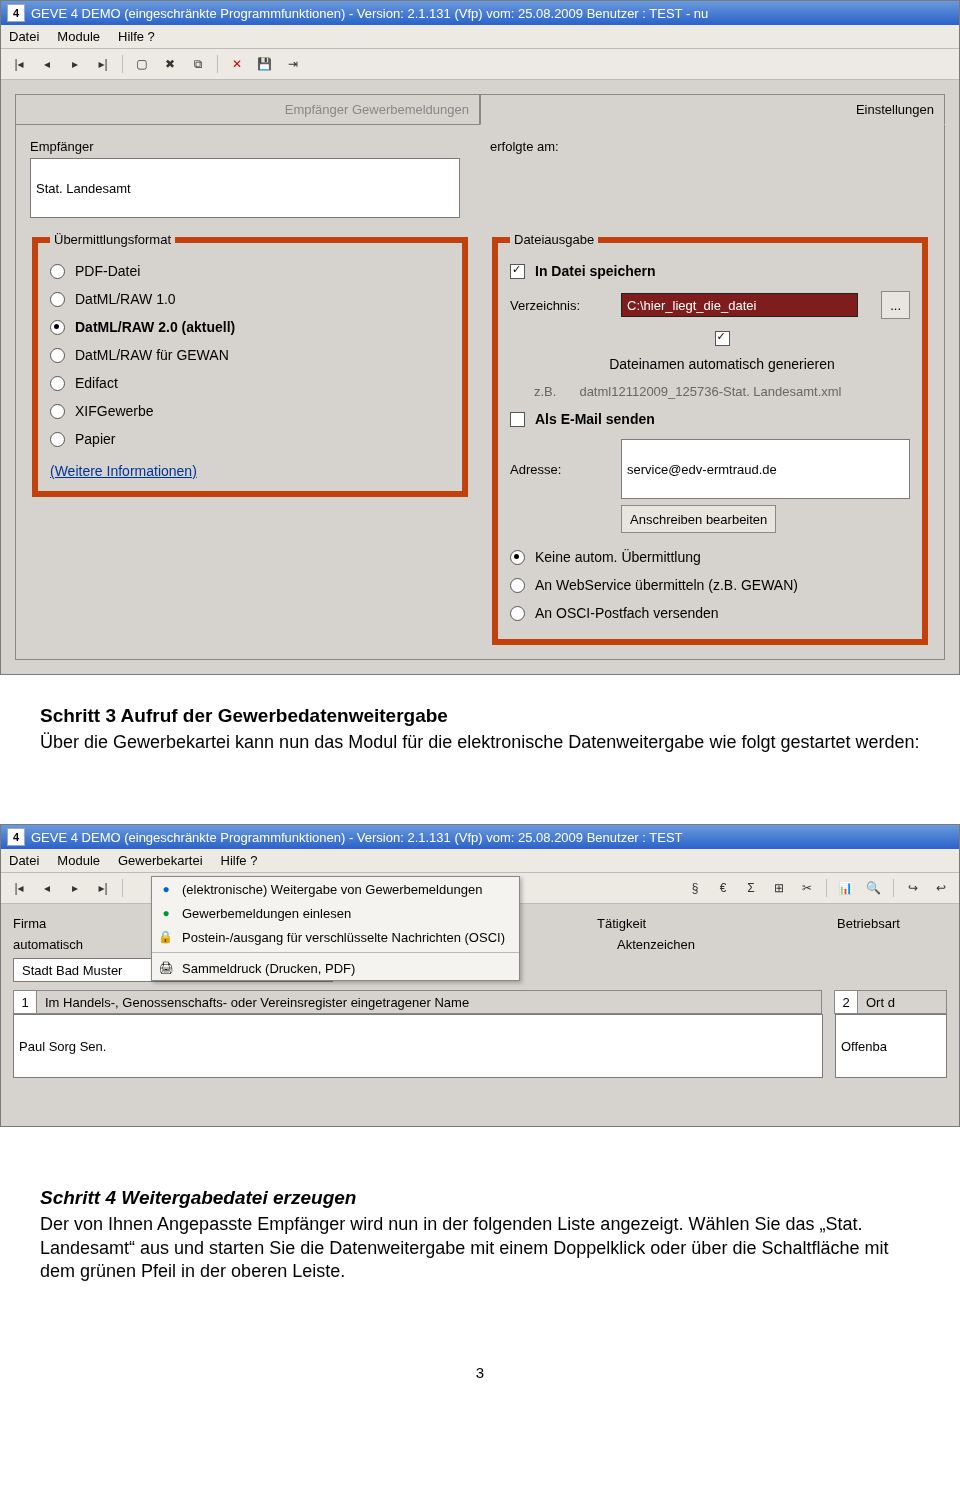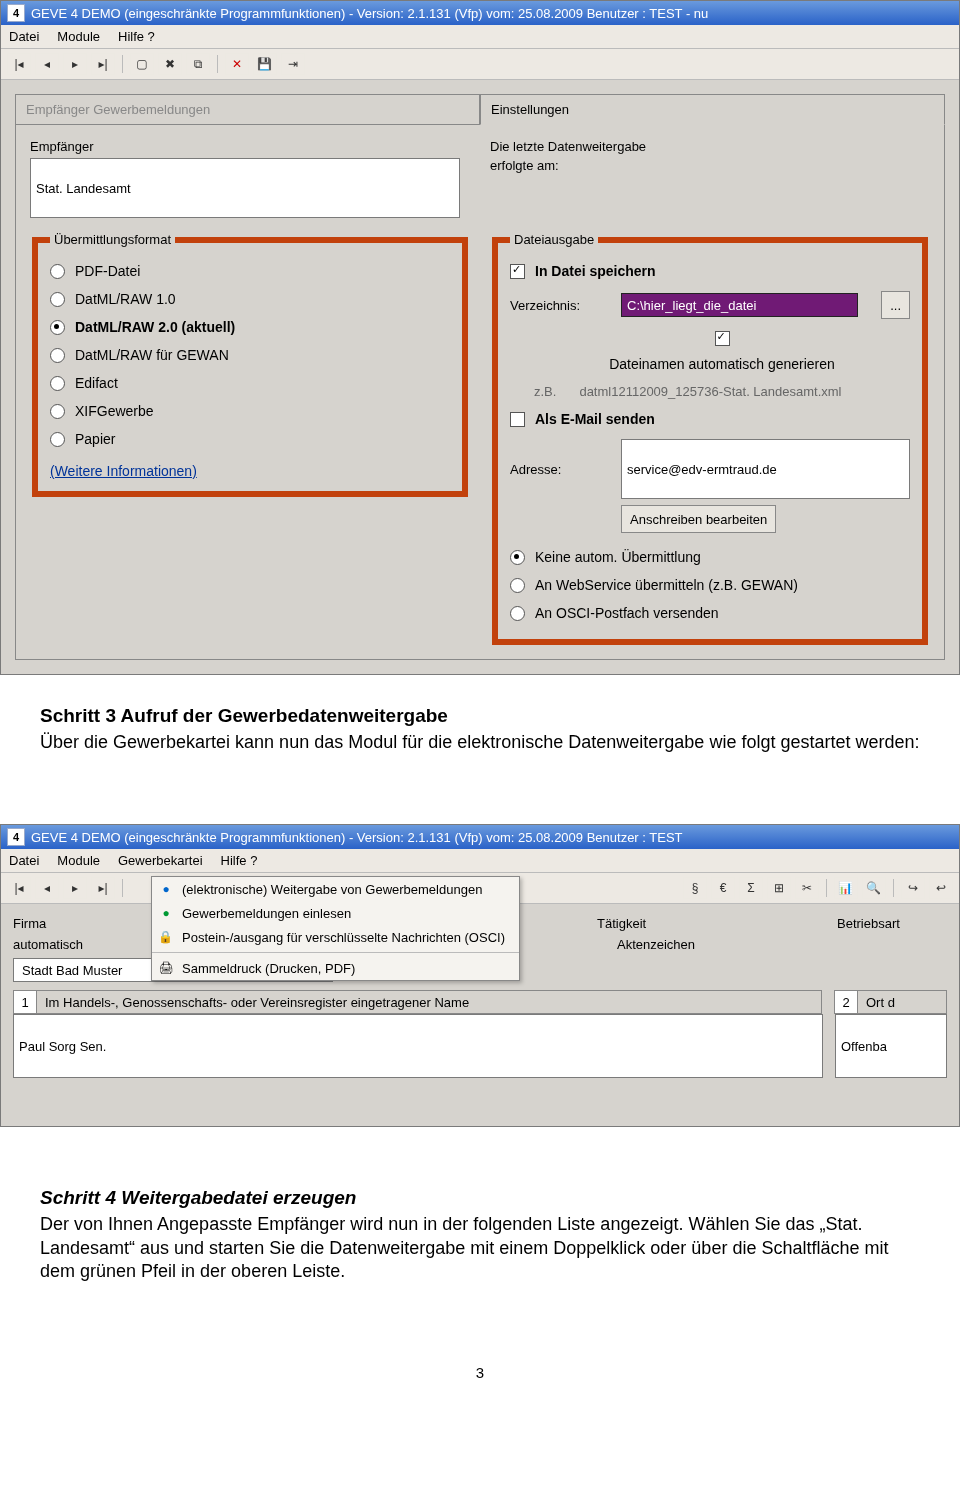--- a/index.html
+++ b/index.html
@@ -96,21 +96,21 @@
     margin: 0 3px;
   }
   
   .tabs-row {
     display: flex;
     margin: 14px 14px 0 14px;
     gap: 0;
   }
   .tab {
     flex: 1;
-    text-align: left;
+    text-align: right;
     padding: 7px 10px;
     border: 1px solid #888;
     background: #d6d3ce;
     font-size: 13px;
     position: relative;
   }
   .tab.inactive {
     color: #888;
     background: #d6d3ce;
     border-bottom: 1px solid #888;
@@ -192,21 +192,21 @@
   .bold { font-weight: bold; }
   .field-row {
     display: flex;
     align-items: center;
     gap: 23px;
     margin: 6px 0;
     font-size: 13px;
   }
   .field-row .fl { width: 88px; }
   .hl-input {
-    background: #701a75;
+    background: #7f1d1d;
     color: #fff;
     border: 1px solid #222;
     padding: 2px 5px;
     font-size: 13px;
     height: 18px;
     display: inline-flex;
     align-items: center;
     flex: 1;
   }
   .small-btn {
@@ -329,21 +329,20 @@
     <div class="tab active">Einstellungen</div>
   </div>
 
   <div class="tab-panel">
     <div class="row">
       <div class="col">
         <span class="lbl">Empfänger</span>
         <input class="text wide" value="Stat. Landesamt" style="">
       </div>
       <div class="col">
-        <span class="lbl">Die letzte Datenweitergabe</span>
         <span class="lbl">erfolgte am:</span>
       </div>
     </div>
 
     <div class="row">
       <div class="col">
         <fieldset class="group">
           <legend>Übermittlungsformat</legend>
           <div class="radio-row">
               <span class="radio"></span>

